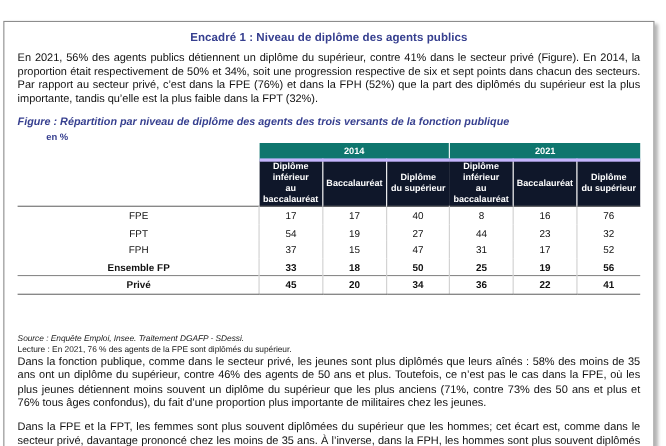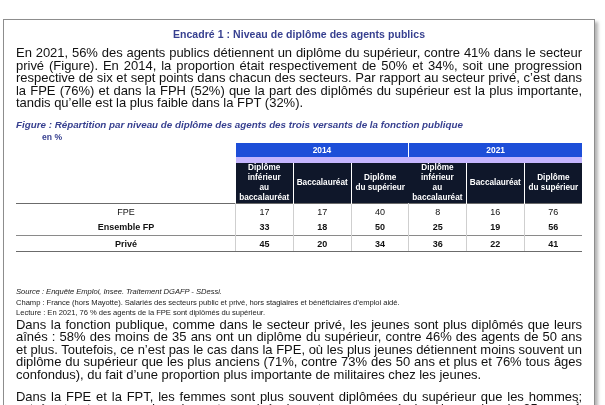--- a/index.html
+++ b/index.html
@@ -31,21 +31,21 @@
   .box-title {
     text-align: center;
     color: #363f8f;
     font-size: 10.5px;
     font-weight: bold;
     letter-spacing: 0.05px;
     margin: 2px 0 7px 0;
   }
 
   p.para {
-    font-size: 13px;
+    font-size: 10px;
     line-height: 12.6px;
     color: #111111;
     margin: 0 0 9px 0;
     text-align: justify;
     text-justify: inter-word;
     letter-spacing: -0.02px;
   }
 
   .fig-title {
     color: #363f8f;
@@ -73,28 +73,28 @@
     padding: 0;
     margin: 0;
   }
 
   th.hdr-blank {
     background: #ffffff;
     border: none;
   }
 
   th.grp {
-    background: #1d4ed8;
+    background: #0f766e;
     color: #ffffff;
     font-size: 8.4px;
     font-weight: bold;
     text-align: center;
     height: 14px;
     border-right: 1px solid #ffffff;
-    border-bottom: 6px solid #c4b5fd;
+    border-bottom: 3px solid #c4b5fd;
   }
   th.grp.last { border-right: none; }
 
   th.sub {
     background: #0f172a;
     color: #ffffff;
     font-size: 8.2px;
     font-weight: bold;
     text-align: center;
     line-height: 10px;
@@ -192,20 +192,38 @@
     <tbody>
       <tr class="r-first">
         <td class="rowlab">FPE</td>
         <td>17</td>
         <td>17</td>
         <td>40</td>
         <td>8</td>
         <td>16</td>
         <td class="last">76</td>
       </tr>
+      <tr>
+        <td class="rowlab">FPT</td>
+        <td>54</td>
+        <td>19</td>
+        <td>27</td>
+        <td>44</td>
+        <td>23</td>
+        <td class="last">32</td>
+      </tr>
+      <tr>
+        <td class="rowlab">FPH</td>
+        <td>37</td>
+        <td>15</td>
+        <td>47</td>
+        <td>31</td>
+        <td>17</td>
+        <td class="last">52</td>
+      </tr>
       <tr class="bold">
         <td class="rowlab">Ensemble FP</td>
         <td>33</td>
         <td>18</td>
         <td>50</td>
         <td>25</td>
         <td>19</td>
         <td class="last">56</td>
       </tr>
       <tr class="bold r-priv r-last">
@@ -215,20 +233,19 @@
         <td>34</td>
         <td>36</td>
         <td>22</td>
         <td class="last">41</td>
       </tr>
     </tbody>
   </table>
 
   <div class="notes">
     <p class="note src">Source : Enquête Emploi, Insee. Traitement DGAFP - SDessi.</p>
-    <p class="note">Champ : France (hors Mayotte). Salariés des secteurs public et privé, hors stagiaires et bénéficiaires d’emploi aidé.</p>
     <p class="note">Lecture : En 2021, 76 % des agents de la FPE sont diplômés du supérieur.</p>
   </div>
 
   <p class="para after-notes">Dans la fonction publique, comme dans le secteur privé, les jeunes sont plus diplômés que leurs aînés : 58% des moins de 35 ans ont un diplôme du supérieur, contre 46% des agents de 50 ans et plus. Toutefois, ce n’est pas le cas dans la FPE, où les plus jeunes détiennent moins souvent un diplôme du supérieur que les plus anciens (71%, contre 73% des 50 ans et plus et 76% tous âges confondus), du fait d’une proportion plus importante de militaires chez les jeunes.</p>
   <p class="para">Dans la FPE et la FPT, les femmes sont plus souvent diplômées du supérieur que les hommes; cet écart est, comme dans le secteur privé, davantage prononcé chez les moins de 35 ans. À l’inverse, dans la FPH, les hommes sont plus souvent diplômés du supérieur (57%) que les femmes (51%). Cet écart est lié à un effet de composition : dans la FPH, un homme sur trois est cadre (ou profession intellectuelle supérieure, notamment médecin), contre une femme sur dix. Mais, à catégorie socioprofessionnelle identique, les femmes sont plus diplômées que les hommes.</p>
 
 </div>
 
 </body></html>

